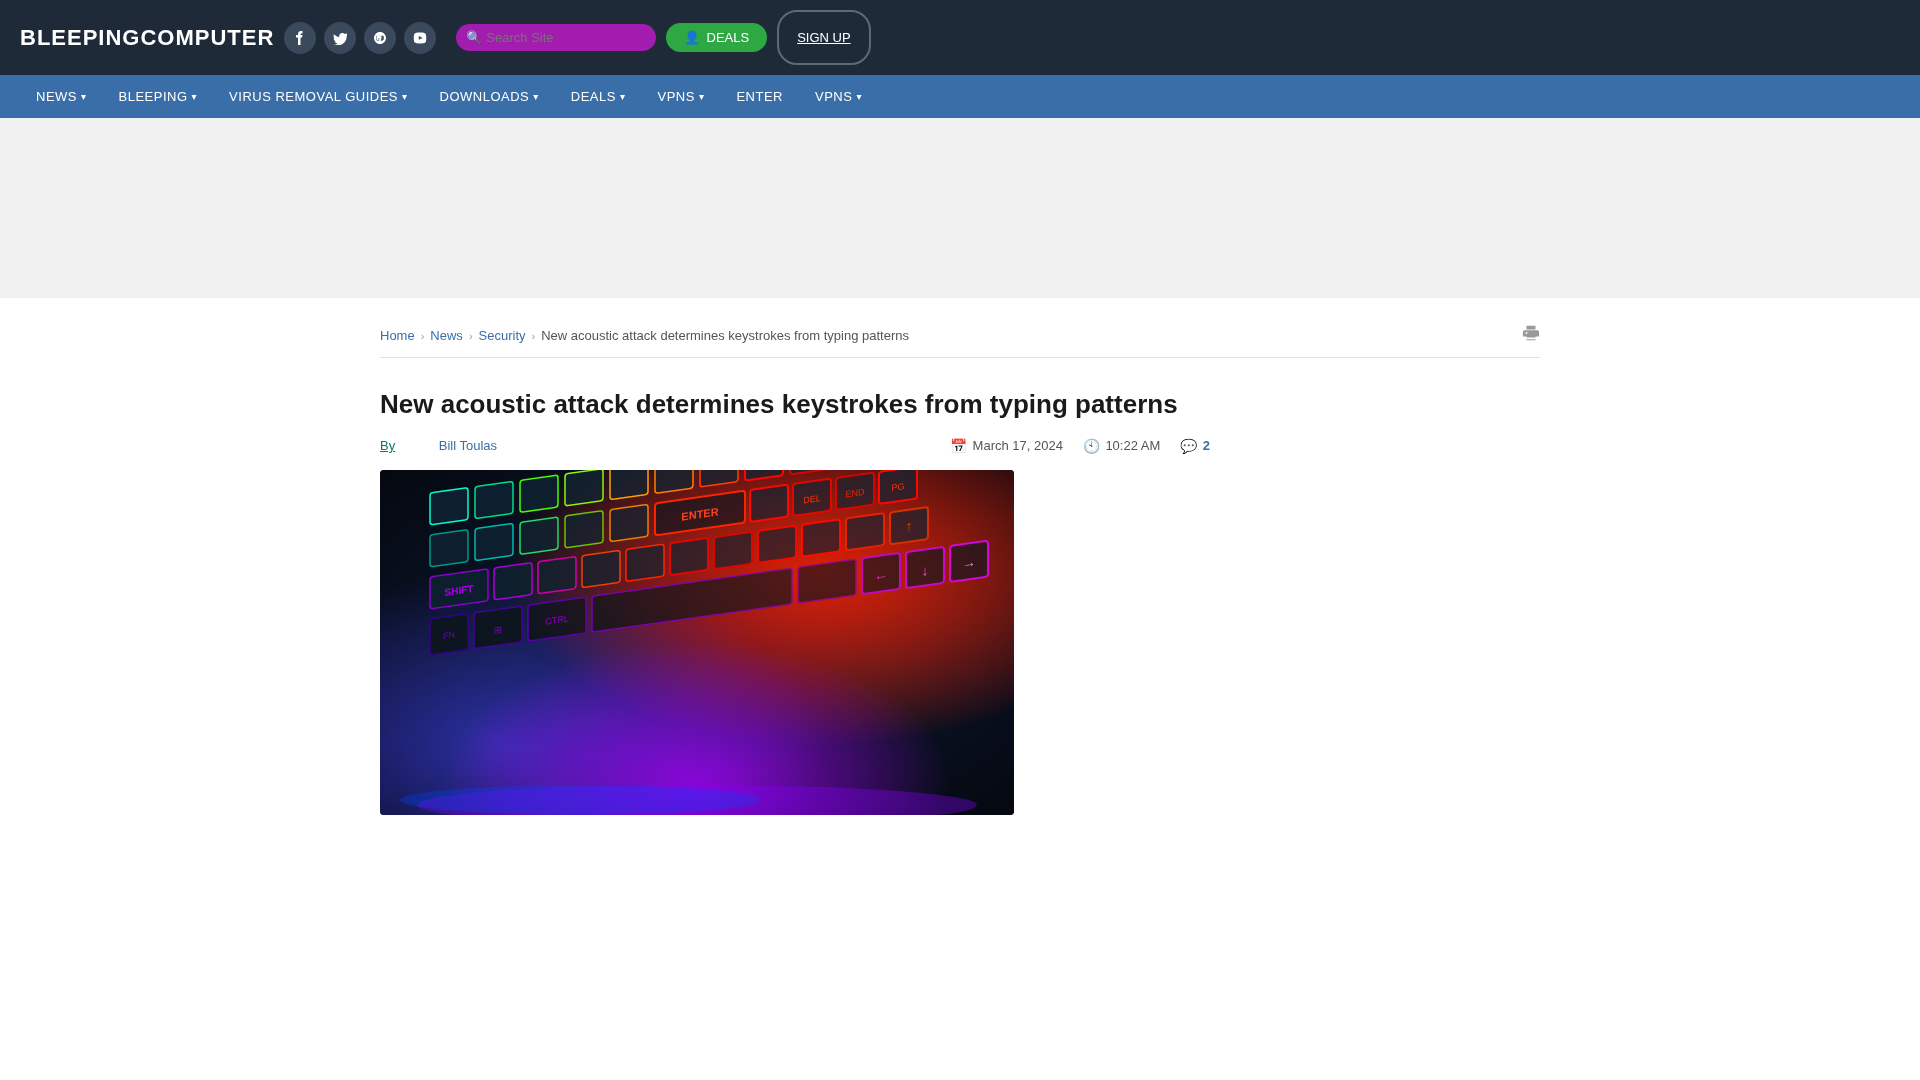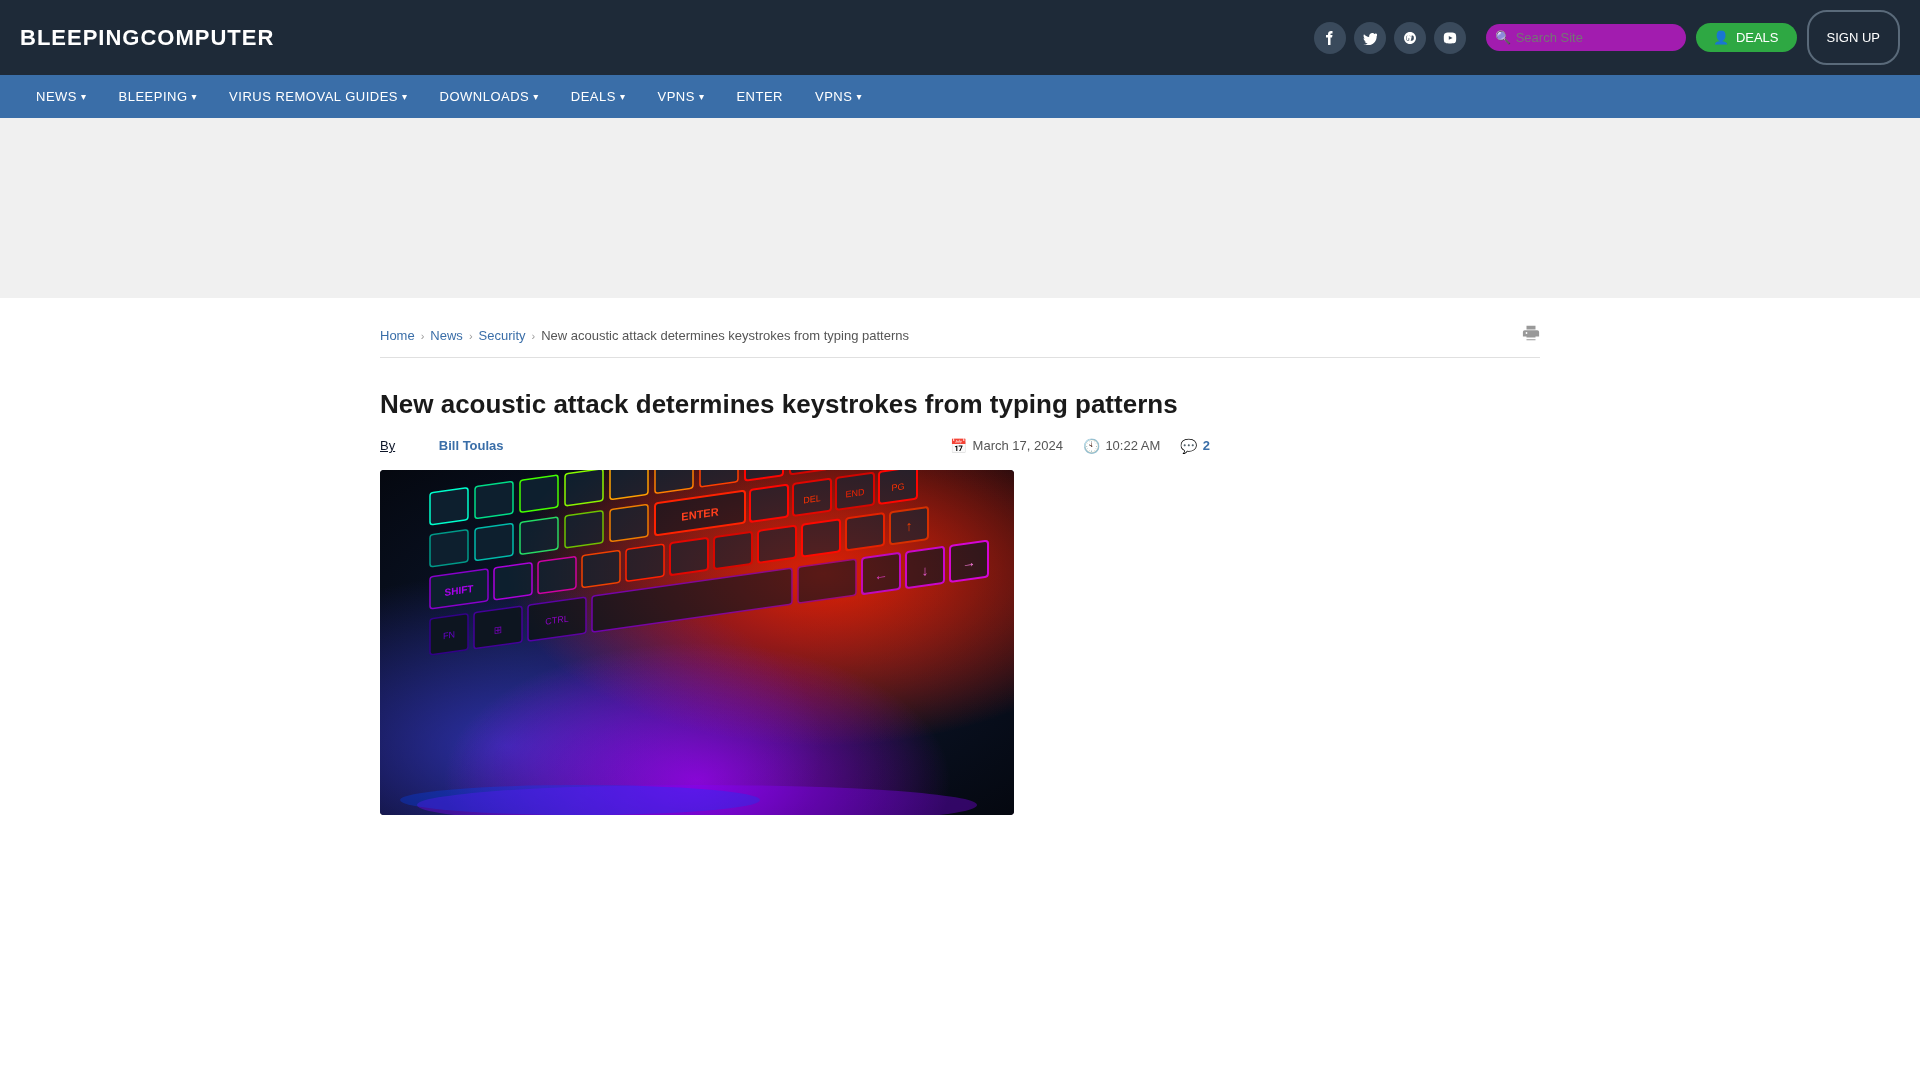--- a/index.html
+++ b/index.html
@@ -4,21 +4,21 @@
   <style>
     * { margin: 0; padding: 0; box-sizing: border-box; }
     body { font-family: Arial, sans-serif; background: #fff; color: #333; }
 
     
     .header {
       background: #1e2a38;
       padding: 10px 20px;
       display: flex;
       align-items: center;
-      justify-content: space-between;
+      gap: 10px;
     }
     .logo {
       color: #fff;
       font-size: 22px;
       font-weight: 400;
       letter-spacing: 1px;
       text-decoration: none;
     }
     .logo span {
       font-weight: 700;
@@ -79,20 +79,21 @@
       gap: 6px;
     }
     .btn-signup {
       background: transparent;
       color: #fff;
       border: 2px solid #5a6a7a;
       border-radius: 20px;
       padding: 18px 18px;
       font-size: 13px;
       cursor: pointer;
+      text-decoration: underline;
     }
 
     
     .navbar {
       background: #3a6ea8;
       display: flex;
       align-items: center;
       padding: 0 20px;
     }
     .nav-item {
@@ -169,25 +170,25 @@
     }
 
     .article-meta {
       display: flex;
       align-items: center;
       font-size: 13px;
       color: #555;
       padding-bottom: 16px;
       gap: 20px;
     }
-    .article-meta .author-label { color: #0f172a; text-decoration: underline; }
+    .article-meta .author-label { color: #0f766e; text-decoration: underline; }
     .article-meta .author-name {
       color: #3a6ea8;
       text-decoration: none;
-      font-weight: 700;
+      font-weight: 400;
     }
     .meta-spacer { flex: 1; }
     .meta-item {
       display: flex;
       align-items: center;
       gap: 5px;
     }
     .meta-icon { font-size: 14px; color: #777; }
     .comment-count {
       color: #3a6ea8;

